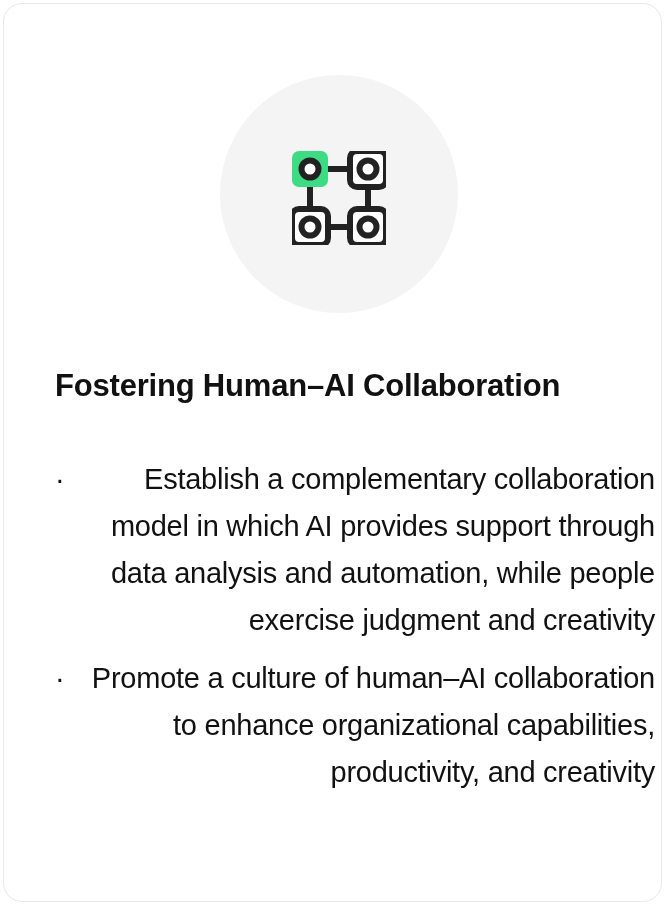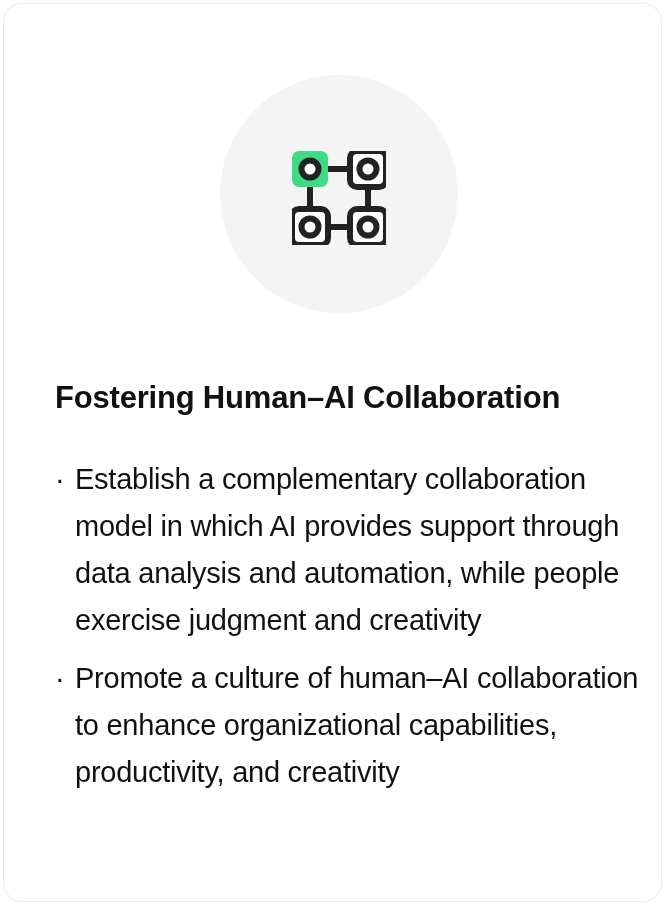--- a/index.html
+++ b/index.html
@@ -43,21 +43,21 @@
     top: 76px;
     width: 94px;
     height: 94px;
   }
   #icon-wrap svg { display: block; }
 
   
   #card-title {
     position: absolute;
     left: 51px;
-    top: 374px;
+    top: 362px;
     width: 590px;
     font-size: 31px;
     font-weight: bold;
     letter-spacing: -0.2px;
     color: #111111;
     line-height: 40px;
     white-space: nowrap;
   }
 
   
@@ -82,21 +82,21 @@
   .bullet-item:last-child { margin-bottom: 0; }
   .bullet-marker {
     position: absolute;
     left: 0px;
     top: 0px;
     width: 14px;
     font-size: 29px;
     line-height: 47px;
     color: #111111;
   }
-  .bullet-text { display: block; }
+  .bullet-text { display: block; text-align: right; }
 </style>
 </head>
 <body>
 
 <div id="card">
 
   <div id="icon-badge">
     <div id="icon-wrap">
       <svg width="94" height="94" viewBox="0 0 94 94" xmlns="http://www.w3.org/2000/svg">
 

